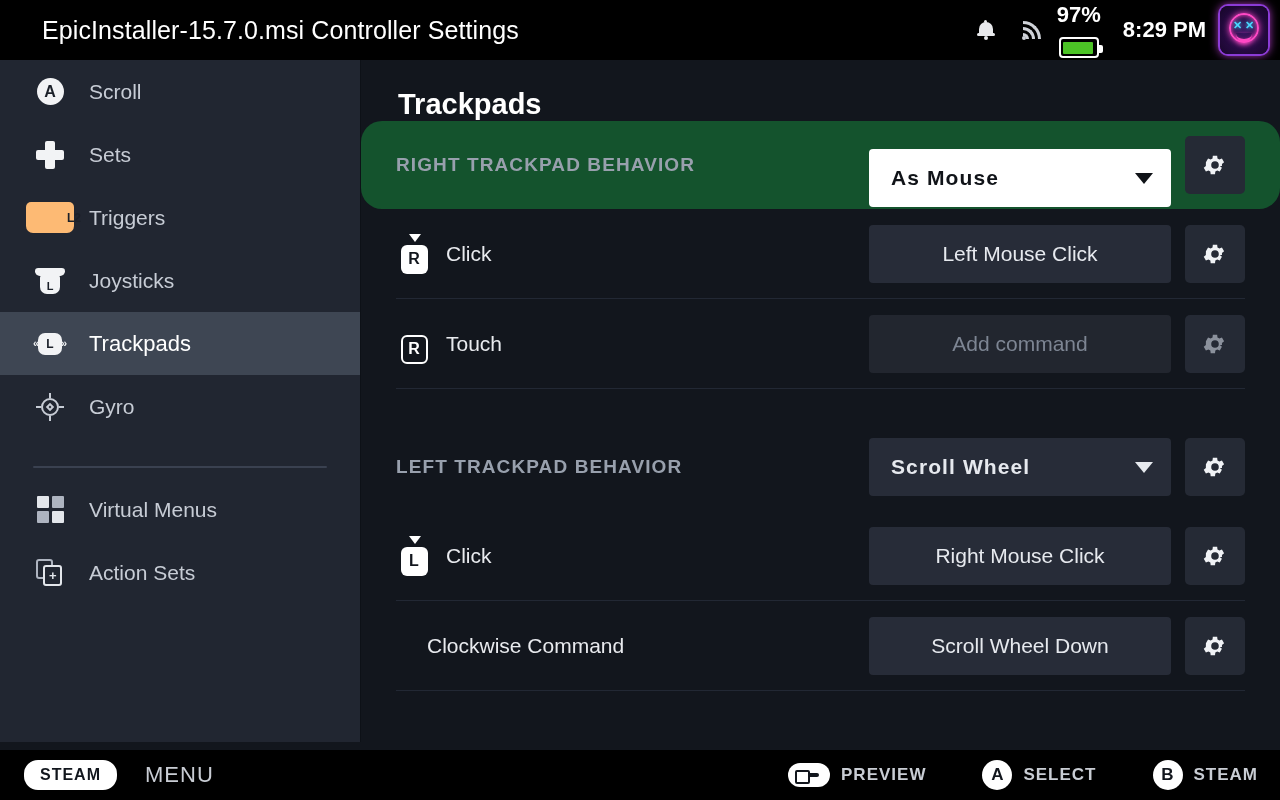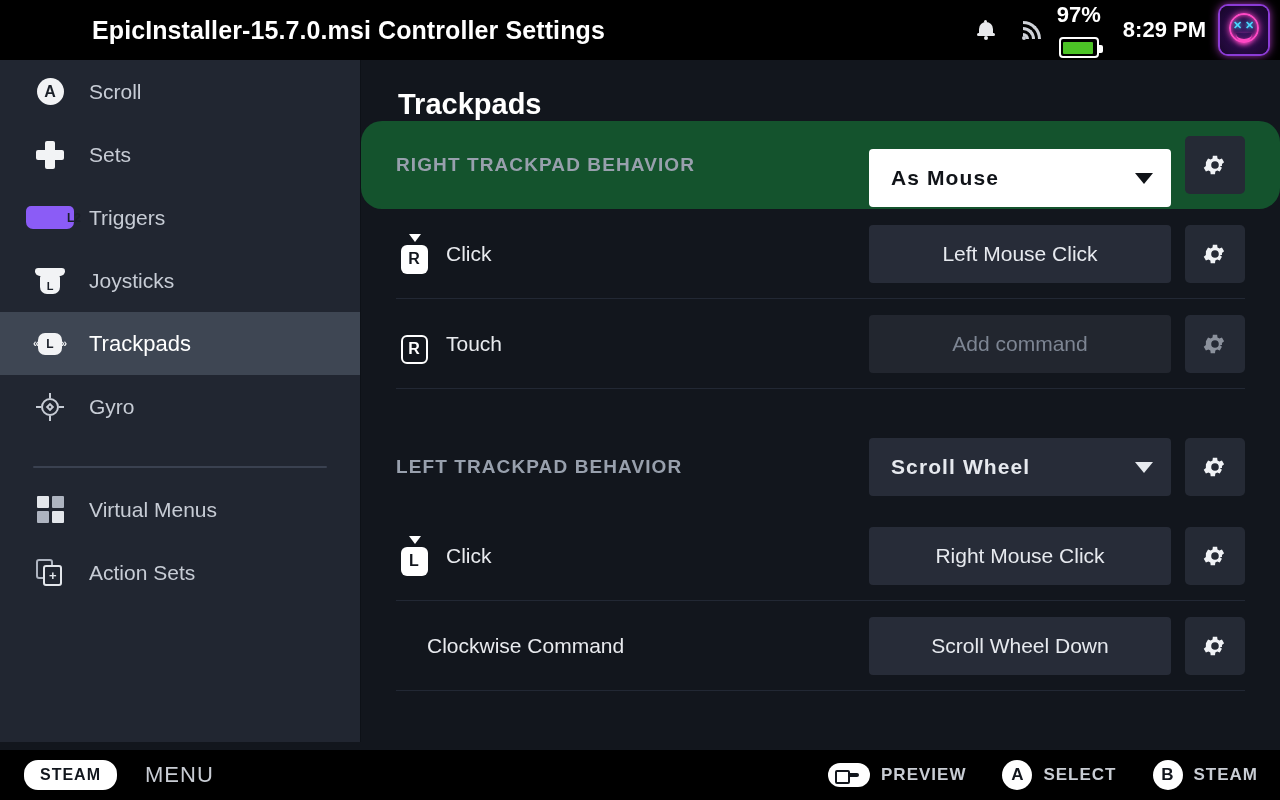--- a/index.html
+++ b/index.html
@@ -10,22 +10,22 @@
     overflow: hidden;
   }
   .screen { position: relative; width: 1280px; height: 800px; background: #12161d; }
 
   
   .topbar {
     position: absolute; top: 0; left: 0; width: 1280px; height: 60px;
     background: #000; display: flex; align-items: center; padding: 0 12px 0 0;
   }
   .topbar-title {
-    flex: 1; color: #ffffff; font-size: 25px; font-weight: bold;
-    letter-spacing: .1px; padding-left: 92px; white-space: nowrap;
+    flex: 1; color: #ffffff; font-size: 25px; font-weight: normal;
+    letter-spacing: .1px; padding-left: 42px; white-space: nowrap;
   }
   .status { display: flex; align-items: center; gap: 0; }
   .status-icon { width: 46px; height: 60px; display: flex; align-items: center; justify-content: center; }
   .bell { position: relative; width: 16px; height: 20px; }
   .bell-body {
     position: absolute; left: 1px; top: 2px; width: 14px; height: 13px;
     background: #e8e9ec; border-radius: 7px 7px 2px 2px;
   }
   .bell-rim { position: absolute; left: -1px; top: 13px; width: 18px; height: 3px; background: #e8e9ec; border-radius: 2px; }
   .bell-knob { position: absolute; left: 6px; top: 16px; width: 4px; height: 4px; background: #e8e9ec; border-radius: 50%; }
@@ -74,21 +74,21 @@
   .nav-item.selected { background: #3e4653; color: #ffffff; }
   .nav-item.selected .nav-label { font-size: 22px; }
   .nav-icon { width: 34px; height: 34px; display: flex; align-items: center; justify-content: center; flex: none; }
 
   .ic-a { width: 27px; height: 27px; border-radius: 50%; background: #f2f3f5; color: #1b2029; font-size: 16px; font-weight: bold; display:flex; align-items:center; justify-content:center; }
   .ic-dpad { position: relative; width: 28px; height: 28px; }
   .ic-dpad::before, .ic-dpad::after { content:""; position:absolute; background:#f2f3f5; border-radius:2px; }
   .ic-dpad::before { left: 9px; top: 0; width: 10px; height: 28px; }
   .ic-dpad::after { left: 0; top: 9px; width: 28px; height: 10px; }
   .ic-key {
-    width: 29px; height: 23px; background: #8b5cf6; border-radius: 5px 5px 7px 7px;
+    width: 29px; height: 31px; background: #fdba74; border-radius: 5px 5px 7px 7px;
     color: #1b2029; font-size: 12px; font-weight: bold; display:flex; align-items:center; justify-content:center;padding-left:48px;
   }
   .ic-stick { position: relative; width: 30px; height: 26px; }
   .ic-stick .cap { position: absolute; left: 0; top: 0; width: 30px; height: 8px; background: #f2f3f5; border-radius: 4px 4px 6px 6px; }
   .ic-stick .base { position: absolute; left: 5px; top: 7px; width: 20px; height: 19px; background: #f2f3f5; border-radius: 3px 3px 7px 7px; color:#1b2029; font-size: 11px; font-weight: bold; display:flex; align-items:flex-end; justify-content:center; padding-bottom:2px; }
   .ic-pad { position: relative; width: 34px; height: 24px; display:flex; align-items:center; justify-content:center; }
   .ic-pad .pad { width: 24px; height: 22px; background: #f2f3f5; border-radius: 7px; color:#1b2029; font-size: 12px; font-weight: bold; display:flex; align-items:center; justify-content:center; }
   .ic-pad .ch { position: absolute; top: 5px; color: #f2f3f5; font-size: 11px; font-weight: bold; }
   .ic-pad .ch.l { left: 0; }
   .ic-pad .ch.r { right: 0; }
@@ -165,21 +165,21 @@
   
   .footer {
     position: absolute; bottom: 0; left: 0; width: 1280px; height: 50px; background: #000;
     display: flex; align-items: center; padding: 0 22px 0 24px;
   }
   .steam-pill {
     background: #ffffff; color: #12161d; font-size: 16px; font-weight: bold; letter-spacing: 1px;
     border-radius: 14px; padding: 6px 16px;
   }
   .menu-word { color: #c9cdd4; font-size: 22px; font-weight: normal; letter-spacing: 1px; margin-left: 28px; }
-  .footer-right { margin-left: auto; display: flex; align-items: center; gap: 36px; }
+  .footer-right { margin-left: auto; display: flex; align-items: center; gap: 56px; }
   .fhint { display: flex; align-items: center; gap: 11px; }
   .fhint .txt { color: #c9cdd4; font-size: 17px; font-weight: bold; letter-spacing: 1px; }
   .btn-circle {
     width: 30px; height: 30px; border-radius: 50%; background: #ffffff; color: #12161d;
     font-size: 17px; font-weight: bold; display:flex; align-items:center; justify-content:center;
   }
   .ctrl-pill { position: relative; width: 42px; height: 24px; background: #ffffff; border-radius: 12px; }
   .ctrl-pill::before { content:""; position:absolute; left:7px; top:7px; width:11px; height:10px; border:2.5px solid #12161d; border-radius:2px; }
   .ctrl-pill::after { content:""; position:absolute; left:20px; top:10px; width:11px; height:4px; background:#12161d; border-radius:2px; }
 </style>

